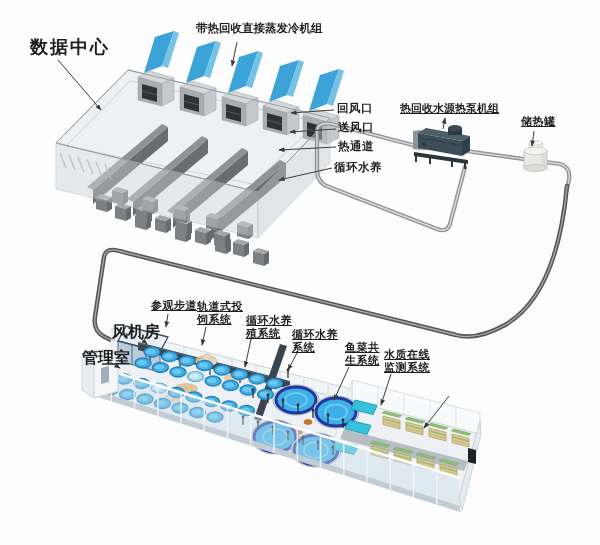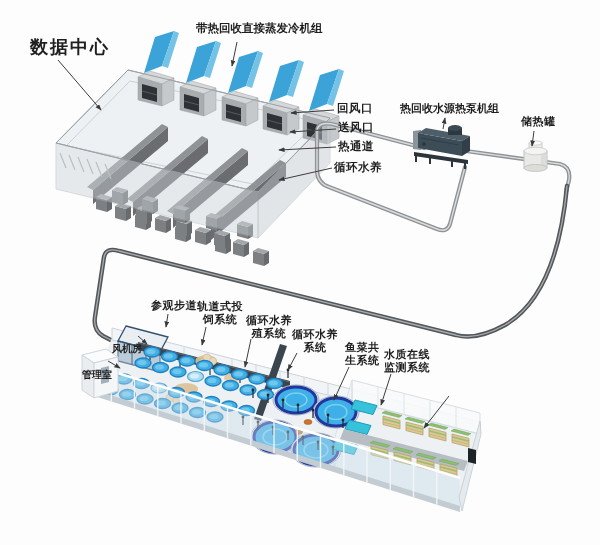--- a/index.html
+++ b/index.html
@@ -1,24 +1,24 @@
 <!DOCTYPE html>
 <html><head>
 <meta charset="utf-8">
 <style>
   html,body{margin:0;padding:0;background:#ffffff;}
   #stage{position:relative;width:600px;height:545px;background:#fdfdfd;overflow:hidden;
          font-family:"Liberation Sans",sans-serif;}
   #scene{position:absolute;left:0;top:0;}
   .lbl{position:absolute;font-weight:700;font-size:11px;line-height:1.18;color:#1f1f1f;
-       white-space:pre-line;letter-spacing:.5px;text-align:center;}
+       white-space:pre-line;letter-spacing:.5px;}
   .lbl.big{font-size:18px;letter-spacing:2px;}
   .lbl.med{font-size:11.5px;letter-spacing:.5px;}
-  .lbl.sm{font-size:11px;}
-  .lbl.xs{font-size:10px;letter-spacing:0;margin-top:20px;}
+  .lbl.sm{font-size:11px;text-decoration:underline;}
+  .lbl.xs{font-size:16px;letter-spacing:0;}
 </style>
 </head>
 <body>
 
 <div id="stage">
 <svg id="scene" width="600" height="545" viewBox="0 0 600 545" xmlns="http://www.w3.org/2000/svg">
   <defs>
     <marker id="arr" markerWidth="7" markerHeight="6" refX="5.6" refY="2.4" orient="auto">
       <path d="M0,0 L6.4,2.4 L0,4.8 Z" fill="#3a3a3a"></path>
     </marker>

